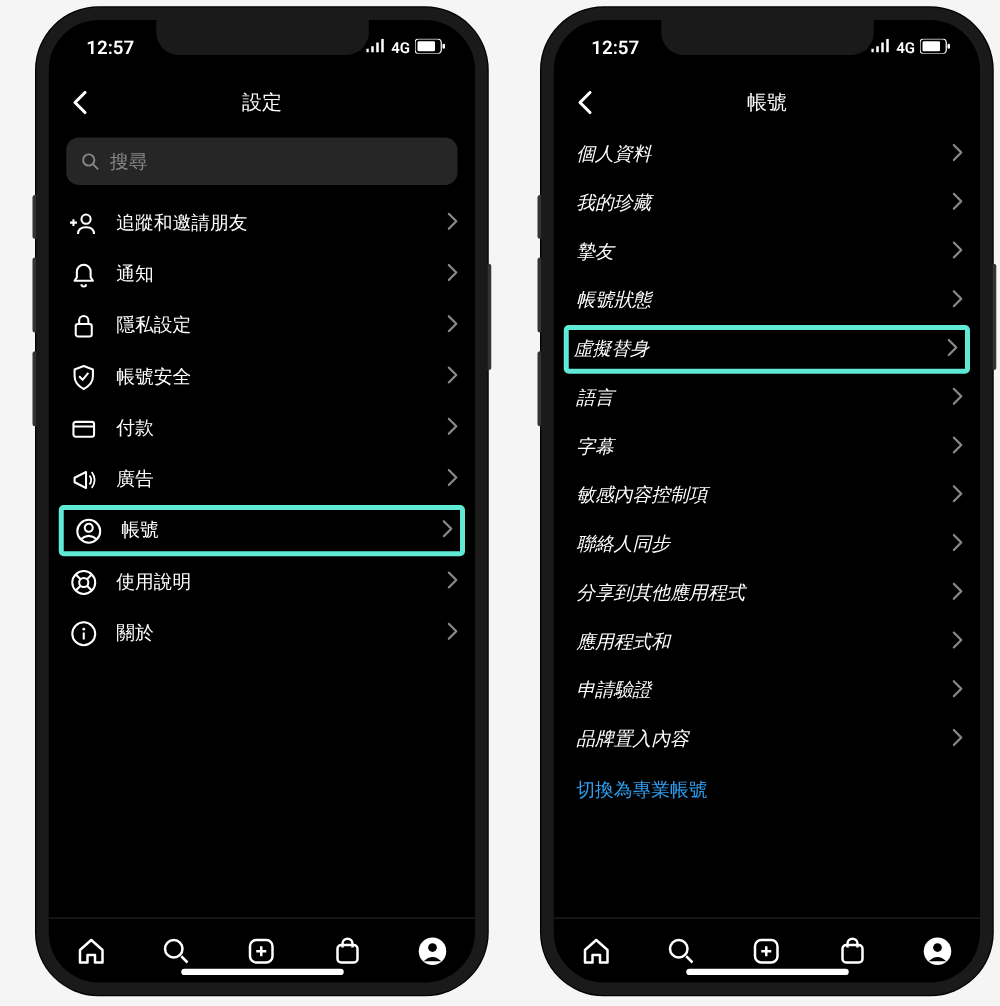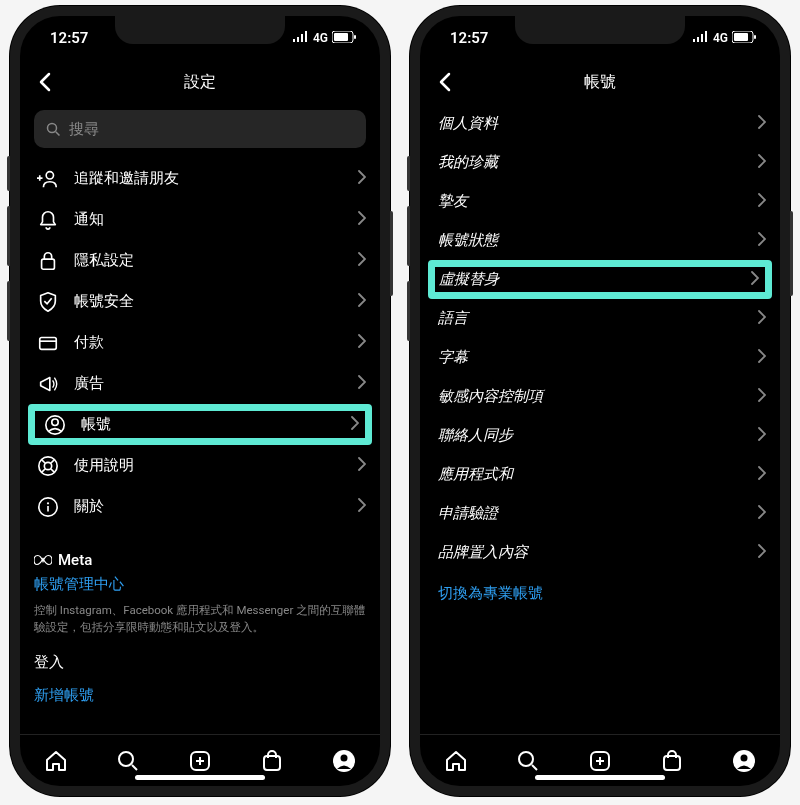--- a/index.html
+++ b/index.html
@@ -14,20 +14,21 @@
     height: 805px;
   }
   .phone {
     width: 380px;
     height: 790px;
     background: #1a1a1a;
     border-radius: 50px;
     padding: 10px;
     position: relative;
     box-shadow: 0 0 0 1px #000;
+    margin-left: 23px;
   }
   .phone::before {
     content: "";
     position: absolute;
     left: -3px; top: 150px;
     width: 3px; height: 35px;
     background: #333;
     border-radius: 2px 0 0 2px;
   }
   .phone::after {
@@ -130,21 +131,21 @@
   }
   .row .label {
     flex: 1;
     font-size: 15px;
     font-weight: 400;
   }
   .row .chev {
     color: #777;
   }
   .highlight {
-    border: 7px solid #5eead4;
+    border: 4px solid #5eead4;
     border-radius: 4px;
     margin: 0 -6px;
     padding: 0 6px;
   }
   .phone2 .row { height: 39px; font-style: italic; }
   .section-gap { height: 18px; }
   .meta-block { margin-top: 6px; }
   .meta-logo {
     display: flex;
     align-items: center;
@@ -353,32 +354,20 @@
             </span>
             <span class="label">關於</span>
             <span class="chev"><svg width="8" height="14" viewBox="0 0 8 14">
                 <path d="M1 1 L7 7 L1 13" stroke="#888" stroke-width="1.8" fill="none" stroke-linecap="round"></path>
               </svg></span>
           </div>
         </div>
 
       <div class="section-gap"></div>
 
-      <div class="meta-block">
-        <div class="meta-logo">
-          <svg width="18" height="12" viewBox="0 0 24 16">
-              <path d="M4 14 Q0 14 0 8 Q0 2 5 2 Q9 2 12 10 Q15 2 19 2 Q24 2 24 8 Q24 14 20 14 Q16 14 12 6 Q8 14 4 14" fill="none" stroke="#fff" stroke-width="1.6"></path>
-            </svg>
-          <span>Meta</span>
-        </div>
-        <div class="link-text">帳號管理中心</div>
-        <div class="help-text">控制 Instagram、Facebook 應用程式和 Messenger 之間的互聯體驗設定，包括分享限時動態和貼文以及登入。</div>
-        <div class="login-label">登入</div>
-        <div class="link-text">新增帳號</div>
-      </div>
     </div>
 
     <div class="tab-bar">
       <div class="tab-item">
           <svg width="24" height="24" viewBox="0 0 24 24">
             <path d="M3 11 L12 3 L21 11 V21 H15 V15 H9 V21 H3 Z" fill="none" stroke="#fff" stroke-width="2" stroke-linejoin="round"></path>
           </svg>
         </div>
       <div class="tab-item">
           <svg width="24" height="24" viewBox="0 0 24 24">
@@ -490,20 +479,26 @@
                 <path d="M1 1 L7 7 L1 13" stroke="#888" stroke-width="1.8" fill="none" stroke-linecap="round"></path>
               </svg></span>
           </div>
           <div class="row">
             <span class="label">聯絡人同步</span>
             <span class="chev"><svg width="8" height="14" viewBox="0 0 8 14">
                 <path d="M1 1 L7 7 L1 13" stroke="#888" stroke-width="1.8" fill="none" stroke-linecap="round"></path>
               </svg></span>
           </div>
           <div class="row">
+            <span class="label">分享到其他應用程式</span>
+            <span class="chev"><svg width="8" height="14" viewBox="0 0 8 14">
+                <path d="M1 1 L7 7 L1 13" stroke="#888" stroke-width="1.8" fill="none" stroke-linecap="round"></path>
+              </svg></span>
+          </div>
+          <div class="row">
             <span class="label">應用程式和</span>
             <span class="chev"><svg width="8" height="14" viewBox="0 0 8 14">
                 <path d="M1 1 L7 7 L1 13" stroke="#888" stroke-width="1.8" fill="none" stroke-linecap="round"></path>
               </svg></span>
           </div>
           <div class="row">
             <span class="label">申請驗證</span>
             <span class="chev"><svg width="8" height="14" viewBox="0 0 8 14">
                 <path d="M1 1 L7 7 L1 13" stroke="#888" stroke-width="1.8" fill="none" stroke-linecap="round"></path>
               </svg></span>

